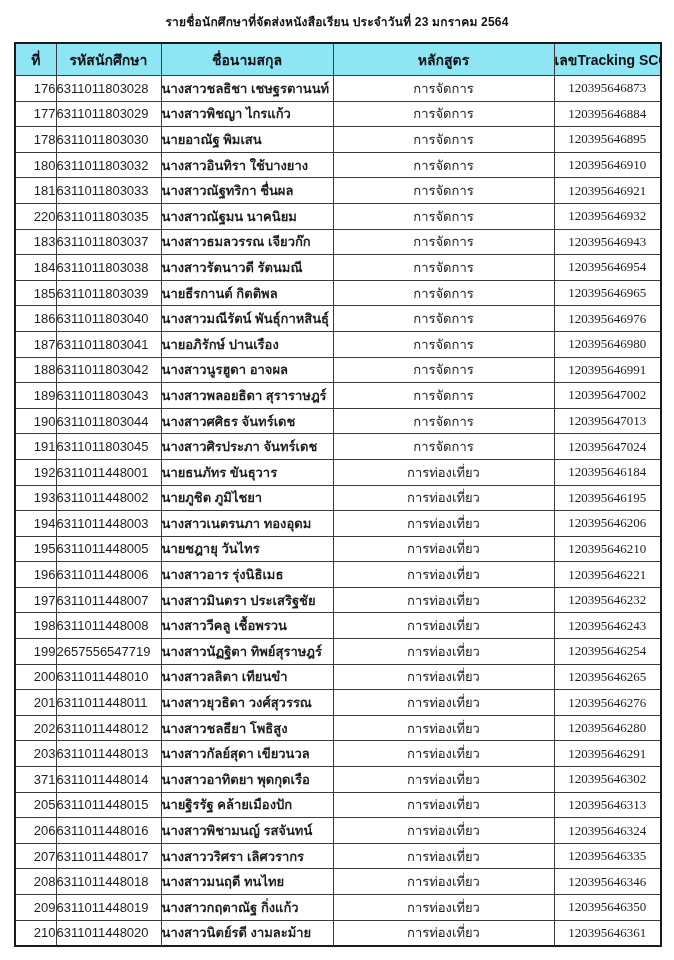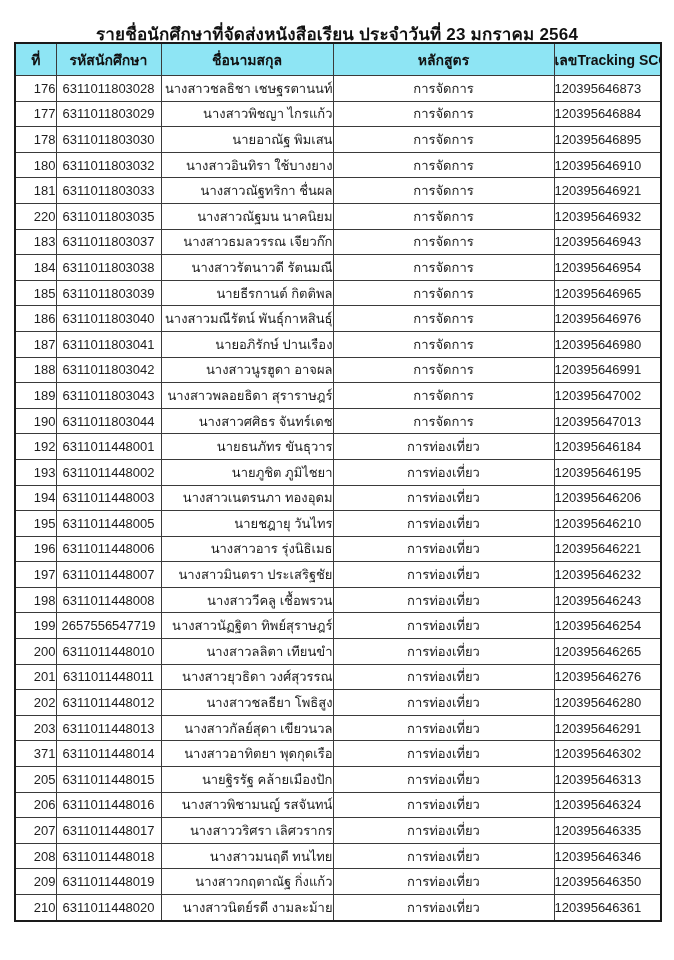--- a/index.html
+++ b/index.html
@@ -11,25 +11,25 @@
   }
   .page {
     position: relative;
     width: 674px;
     height: 960px;
     background: #ffffff;
     overflow: hidden;
   }
   .doc-title {
     position: absolute;
-    top: 20px;
+    top: 12px;
     left: 0;
     width: 100%;
     text-align: center;
-    font-size: 17px;
+    font-size: 12px;
     font-weight: bold;
     color: #111111;
     letter-spacing: 0.2px;
   }
   table.roster {
     position: absolute;
     left: 14px;
     top: 42px;
     width: 646px;
     border-collapse: collapse;
@@ -54,24 +54,24 @@
   table.roster td {
     height: 24.6px;
     background: #ffffff;
   }
   col.c-no       { width: 41px; }
   col.c-id       { width: 105px; }
   col.c-name     { width: 172px; }
   col.c-program  { width: 221px; }
   col.c-tracking { width: 107px; }
   td.cell-no       { text-align: right; }
-  td.cell-id       { text-align: center; }
-  td.cell-name     { text-align: right; padding-left: 4px; }
+  td.cell-id       { }
+  td.cell-name     { text-align: left; padding-left: 4px; font-weight: bold; }
   td.cell-program  { text-align: center; padding-left: 4px; }
-  td.cell-tracking { text-align: left; padding-right: 10px; }
+  td.cell-tracking { text-align: center; padding-right: 10px; font-family: Liberation Serif, serif; }
 </style>
 </head>
 <body>
 
 <div class="page">
   <div class="doc-title">รายชื่อนักศึกษาที่จัดส่งหนังสือเรียน ประจำวันที่ 23  มกราคม  2564</div>
 
   <table class="roster">
     <colgroup>
       <col class="c-no">
@@ -182,20 +182,27 @@
           <td class="cell-tracking">120395647002</td>
         </tr>
         <tr>
           <td class="cell-no">190</td>
           <td class="cell-id">6311011803044</td>
           <td class="cell-name">นางสาวศศิธร จันทร์เดช</td>
           <td class="cell-program">การจัดการ</td>
           <td class="cell-tracking">120395647013</td>
         </tr>
         <tr>
+          <td class="cell-no">191</td>
+          <td class="cell-id">6311011803045</td>
+          <td class="cell-name">นางสาวศิรประภา จันทร์เดช</td>
+          <td class="cell-program">การจัดการ</td>
+          <td class="cell-tracking">120395647024</td>
+        </tr>
+        <tr>
           <td class="cell-no">192</td>
           <td class="cell-id">6311011448001</td>
           <td class="cell-name">นายธนภัทร ขันธุวาร</td>
           <td class="cell-program">การท่องเที่ยว</td>
           <td class="cell-tracking">120395646184</td>
         </tr>
         <tr>
           <td class="cell-no">193</td>
           <td class="cell-id">6311011448002</td>
           <td class="cell-name">นายภูชิต ภูมิไชยา</td>

